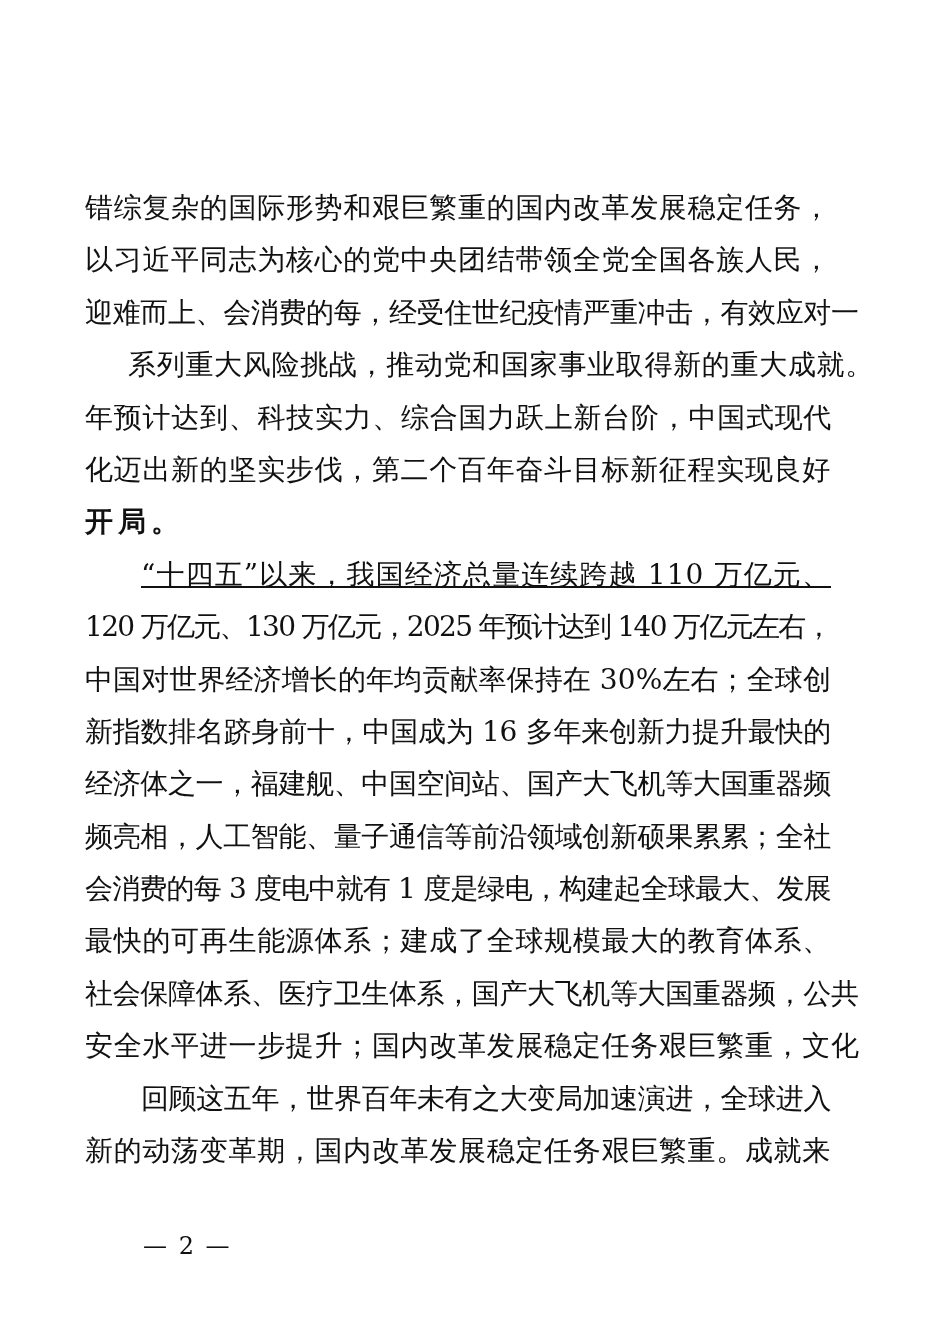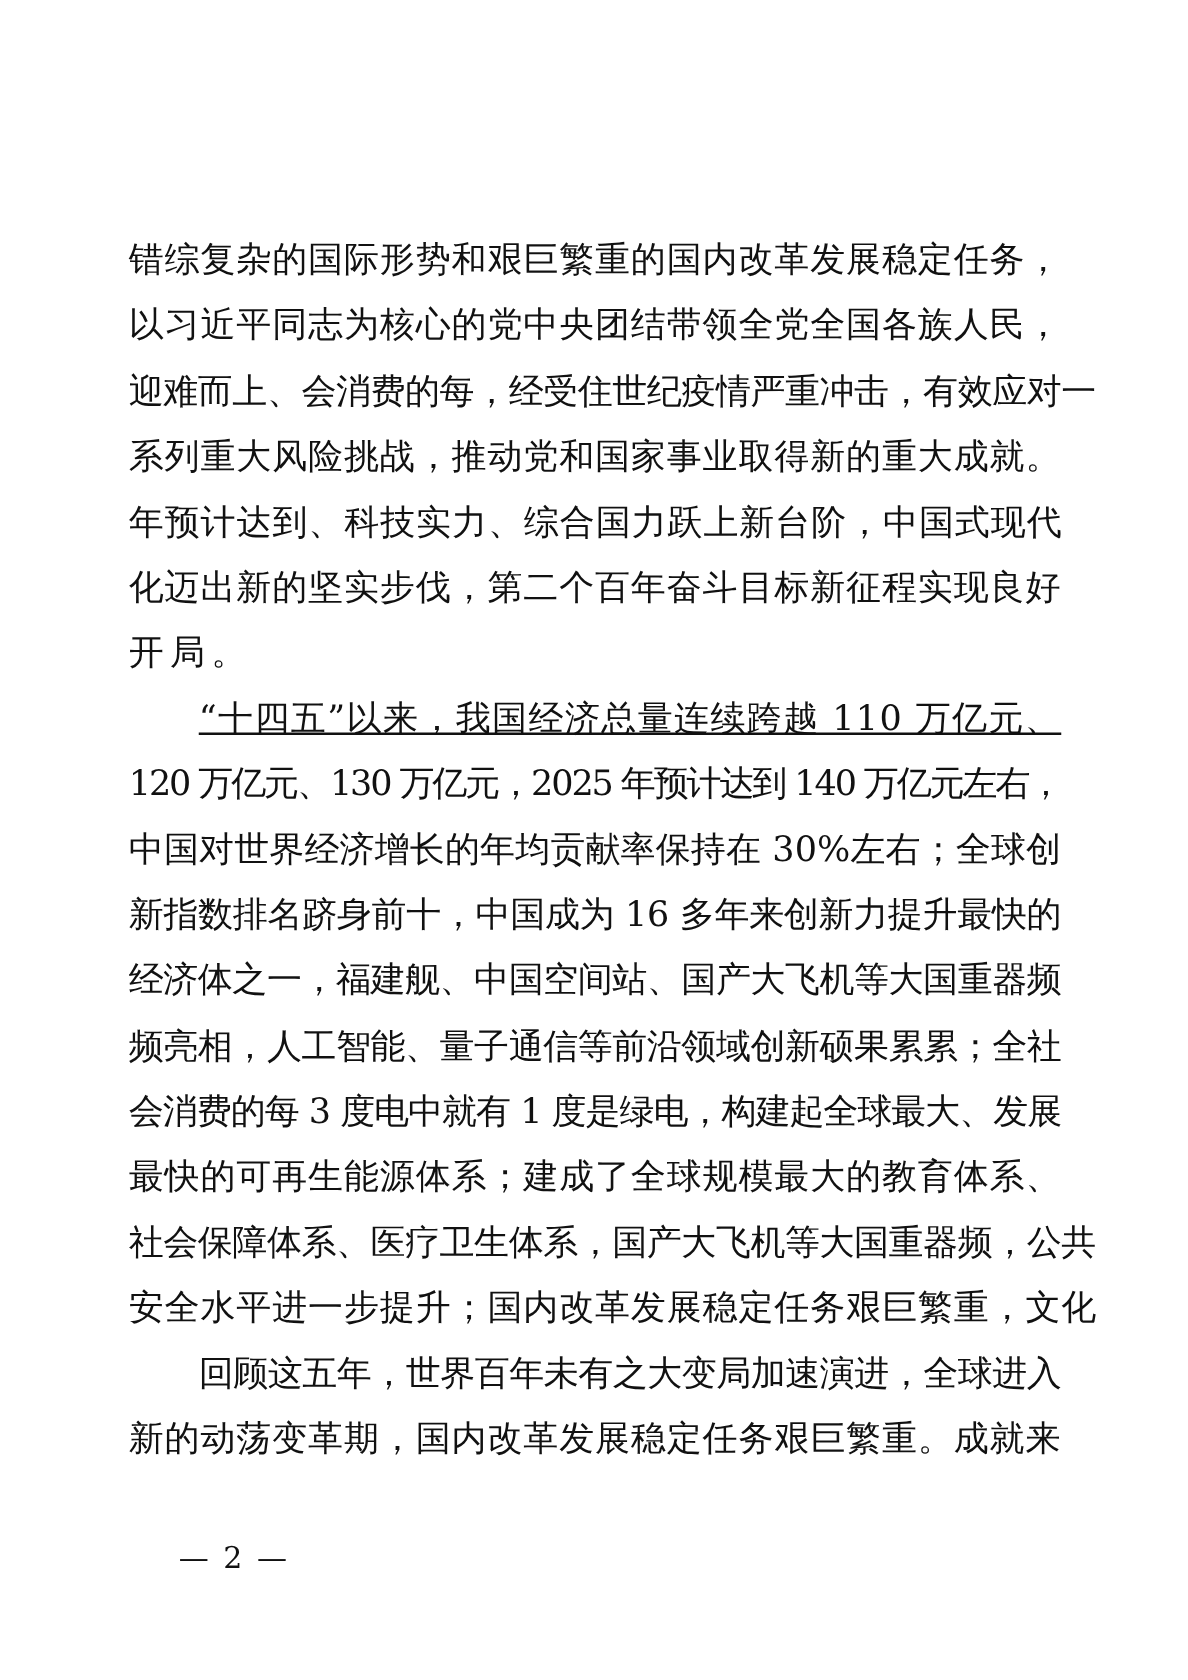--- a/index.html
+++ b/index.html
@@ -1,48 +1,48 @@
 <!DOCTYPE html>
 <html><head>
 <meta charset="utf-8">
 <style>
   html, body { margin: 0; padding: 0; background: #ffffff; }
   body { width: 950px; height: 1344px; position: relative; overflow: hidden; }
   .page { position: absolute; left: 0; top: 0; width: 950px; height: 1344px; background: #ffffff; }
-  .body-text { position: absolute; left: 103px; top: 182px; width: 746px; }
+  .body-text { position: absolute; left: 85px; top: 182px; width: 746px; }
   .line {
     font-family: "DejaVu Serif", "Liberation Serif", serif;
     font-size: 28px;
     line-height: 52.4px;
     height: 52.4px;
     color: #111111;
     white-space: nowrap;
     text-align-last: justify;
     text-align: justify;
     display: block;
   }
-  .line.last { text-align-last: left; }
+  .line.last { text-align-last: left; font-weight: bold; }
   .line.indent { padding-left: 56px; }
   .page-number {
     position: absolute; left: 143px; top: 1232px;
     font-family: "DejaVu Serif", "Liberation Serif", serif;
     font-size: 24px; color: #111111; letter-spacing: 2px;
   }
 </style>
 </head>
 <body>
 
 <div class="page">
   <div class="body-text">
 
     <div>
       <span class="line" style="letter-spacing: 0.692308px; display: block;">错综复杂的国际形势和艰巨繁重的国内改革发展稳定任务，</span>
       <span class="line" style="letter-spacing: 0.692308px; display: block;">以习近平同志为核心的党中央团结带领全党全国各族人民，</span>
       <span class="line" style="letter-spacing: -0.37037px; display: block;">迎难而上、会消费的每，经受住世纪疫情严重冲击，有效应对一</span>
-      <span class="line" style="letter-spacing: 0.692308px; display: block;">系列重大风险挑战，推动党和国家事业取得新的重大成就。</span>
+      <span class="line" style="letter-spacing: 0.692308px; display: block; margin-left: 43px;">系列重大风险挑战，推动党和国家事业取得新的重大成就。</span>
       <span class="line" style="letter-spacing: -0.37037px; display: block;">年预计达到、科技实力、综合国力跃上新台阶，中国式现代</span>
       <span class="line" style="letter-spacing: 0.692308px; display: block;">化迈出新的坚实步伐，第二个百年奋斗目标新征程实现良好</span>
       <span class="line last" style="letter-spacing: 5px;">开局。</span>
     </div>
 
     <div>
       <span class="line indent" style="letter-spacing: 1.11574px; display: block; text-decoration: underline;">“十四五”以来，我国经济总量连续跨越 110 万亿元、</span>
       <span class="line" style="letter-spacing: -1.67821px; display: block;">120 万亿元、130 万亿元，2025 年预计达到 140 万亿元左右，</span>
       <span class="line" style="letter-spacing: 0.102121px; display: block;">中国对世界经济增长的年均贡献率保持在 30%左右；全球创</span>
       <span class="line" style="letter-spacing: -0.256466px; display: block;">新指数排名跻身前十，中国成为 16 多年来创新力提升最快的</span>

